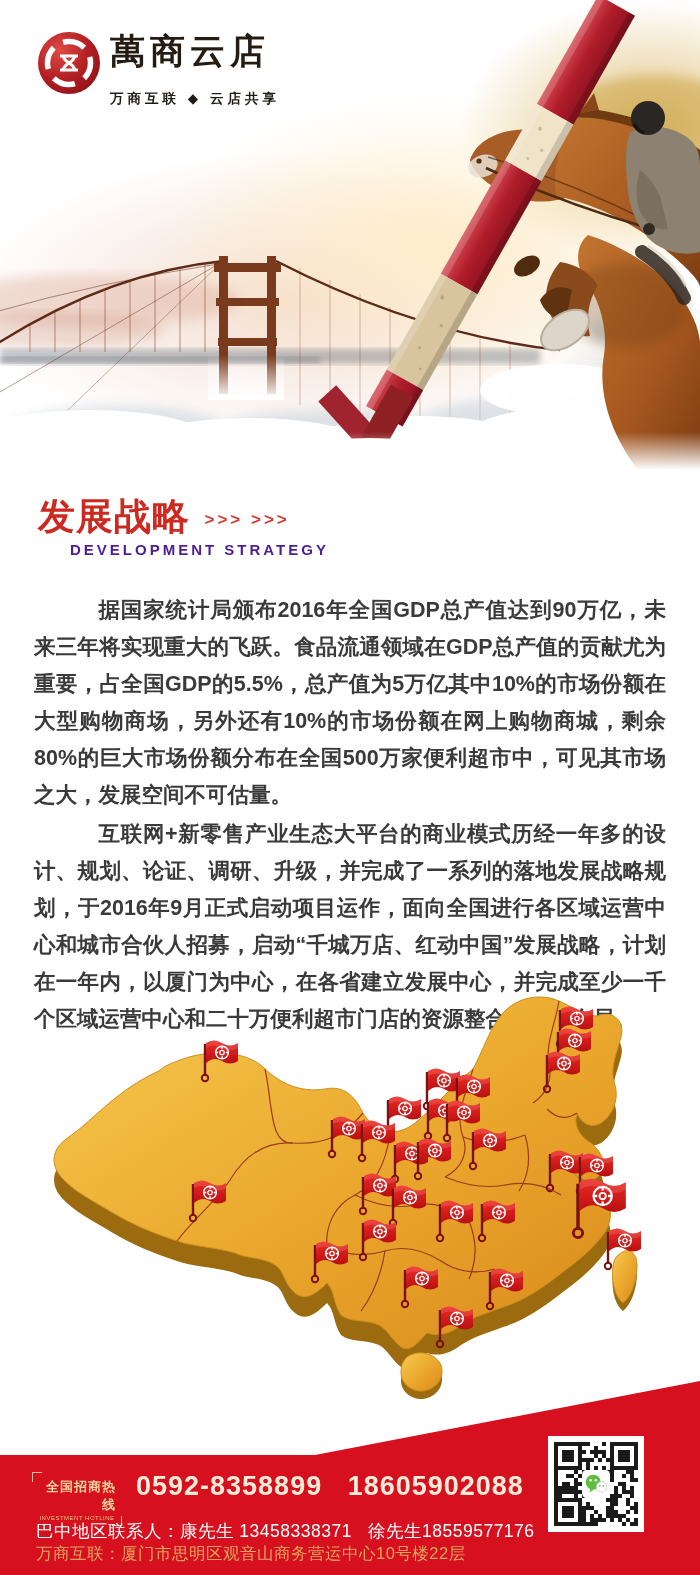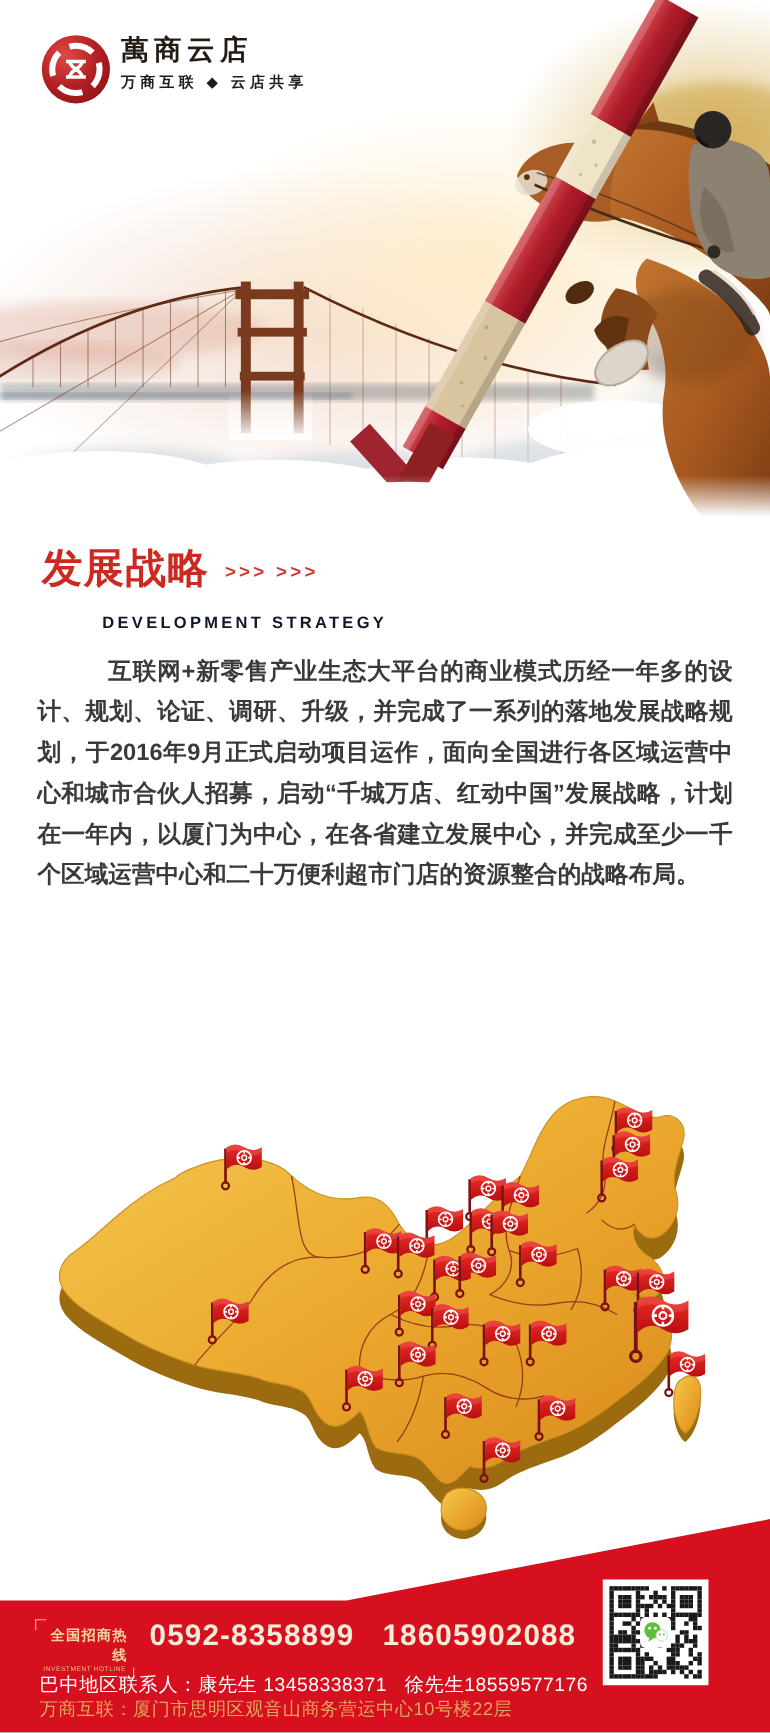--- a/index.html
+++ b/index.html
@@ -3,29 +3,29 @@
 <meta charset="utf-8">
 <style>
   html,body{margin:0;padding:0;background:#777;}
   .poster{position:relative;width:700px;height:1575px;background:#ffffff;overflow:hidden;
     font-family:"Liberation Sans","DejaVu Sans",sans-serif;}
   .abs{position:absolute;}
 
   
   .logo-emblem{left:36px;top:30px;width:66px;height:66px;}
   .logo-text{left:110px;top:34px;}
-  .logo-title{font-size:25px;font-weight:900;color:#241b12;letter-spacing:5px;line-height:1;
+  .logo-title{font-size:35px;font-weight:900;color:#241b12;letter-spacing:5px;line-height:1;
     font-family:"Liberation Serif","DejaVu Serif",serif;}
-  .logo-tagline{margin-top:7px;font-size:13.5px;font-weight:700;color:#1f1b17;letter-spacing:4px;}
+  .logo-tagline{margin-top:21px;font-size:13.5px;font-weight:700;color:#1f1b17;letter-spacing:4px;}
 
   
   .sec-title-row{left:38px;top:498px;white-space:nowrap;}
   .sec-title{display:inline-block;font-size:37px;font-weight:900;color:#cc2a21;letter-spacing:1px;line-height:1;}
   .sec-chevrons{display:inline-block;font-size:17px;font-weight:900;color:#cf3a30;letter-spacing:3px;margin-left:10px;vertical-align:4px;}
-  .sec-subtitle{left:70px;top:558px;font-size:15px;font-weight:700;color:#0f172a;letter-spacing:3px;margin-left:23px;}
+  .sec-subtitle{left:70px;top:541px;font-size:15px;font-weight:700;color:#4c1d95;letter-spacing:3px;}
 
   .body-text{left:34px;top:592px;width:632px;color:#3a3a3a;font-size:21.5px;line-height:37px;
     text-align:justify;font-weight:600;}
   .body-text p{margin:0;text-indent:3em;}
   .body-text p + p{margin-top:2px;}
 
   
   .map-wrap{left:25px;top:985px;width:660px;height:430px;}
 
   
@@ -240,20 +240,21 @@
     <div class="logo-tagline">万商互联 ◆ 云店共享</div>
   </div>
 
   <div class="abs sec-title-row">
     <span class="sec-title">发展战略</span>
     <span class="sec-chevrons">&gt;&gt;&gt; &gt;&gt;&gt;</span>
   </div>
   <div class="abs sec-subtitle">DEVELOPMENT STRATEGY</div>
 
   <div class="abs body-text">
+    <p>据国家统计局颁布2016年全国GDP总产值达到90万亿，未来三年将实现重大的飞跃。食品流通领域在GDP总产值的贡献尤为重要，占全国GDP的5.5%，总产值为5万亿其中10%的市场份额在大型购物商场，另外还有10%的市场份额在网上购物商城，剩余80%的巨大市场份额分布在全国500万家便利超市中，可见其市场之大，发展空间不可估量。</p>
     <p>互联网+新零售产业生态大平台的商业模式历经一年多的设计、规划、论证、调研、升级，并完成了一系列的落地发展战略规划，于2016年9月正式启动项目运作，面向全国进行各区域运营中心和城市合伙人招募，启动“千城万店、红动中国”发展战略，计划在一年内，以厦门为中心，在各省建立发展中心，并完成至少一千个区域运营中心和二十万便利超市门店的资源整合的战略布局。</p>
   </div>
 
   <svg class="abs map-wrap" viewBox="0 0 660 430">
     <defs>
       <linearGradient id="mg" x1="0" y1="0" x2="1" y2="1">
         <stop offset="0" stop-color="#f6c94f"></stop>
           <stop offset=".55" stop-color="#eaa62c"></stop>
           <stop offset="1" stop-color="#d98a1d"></stop>
       </linearGradient>

